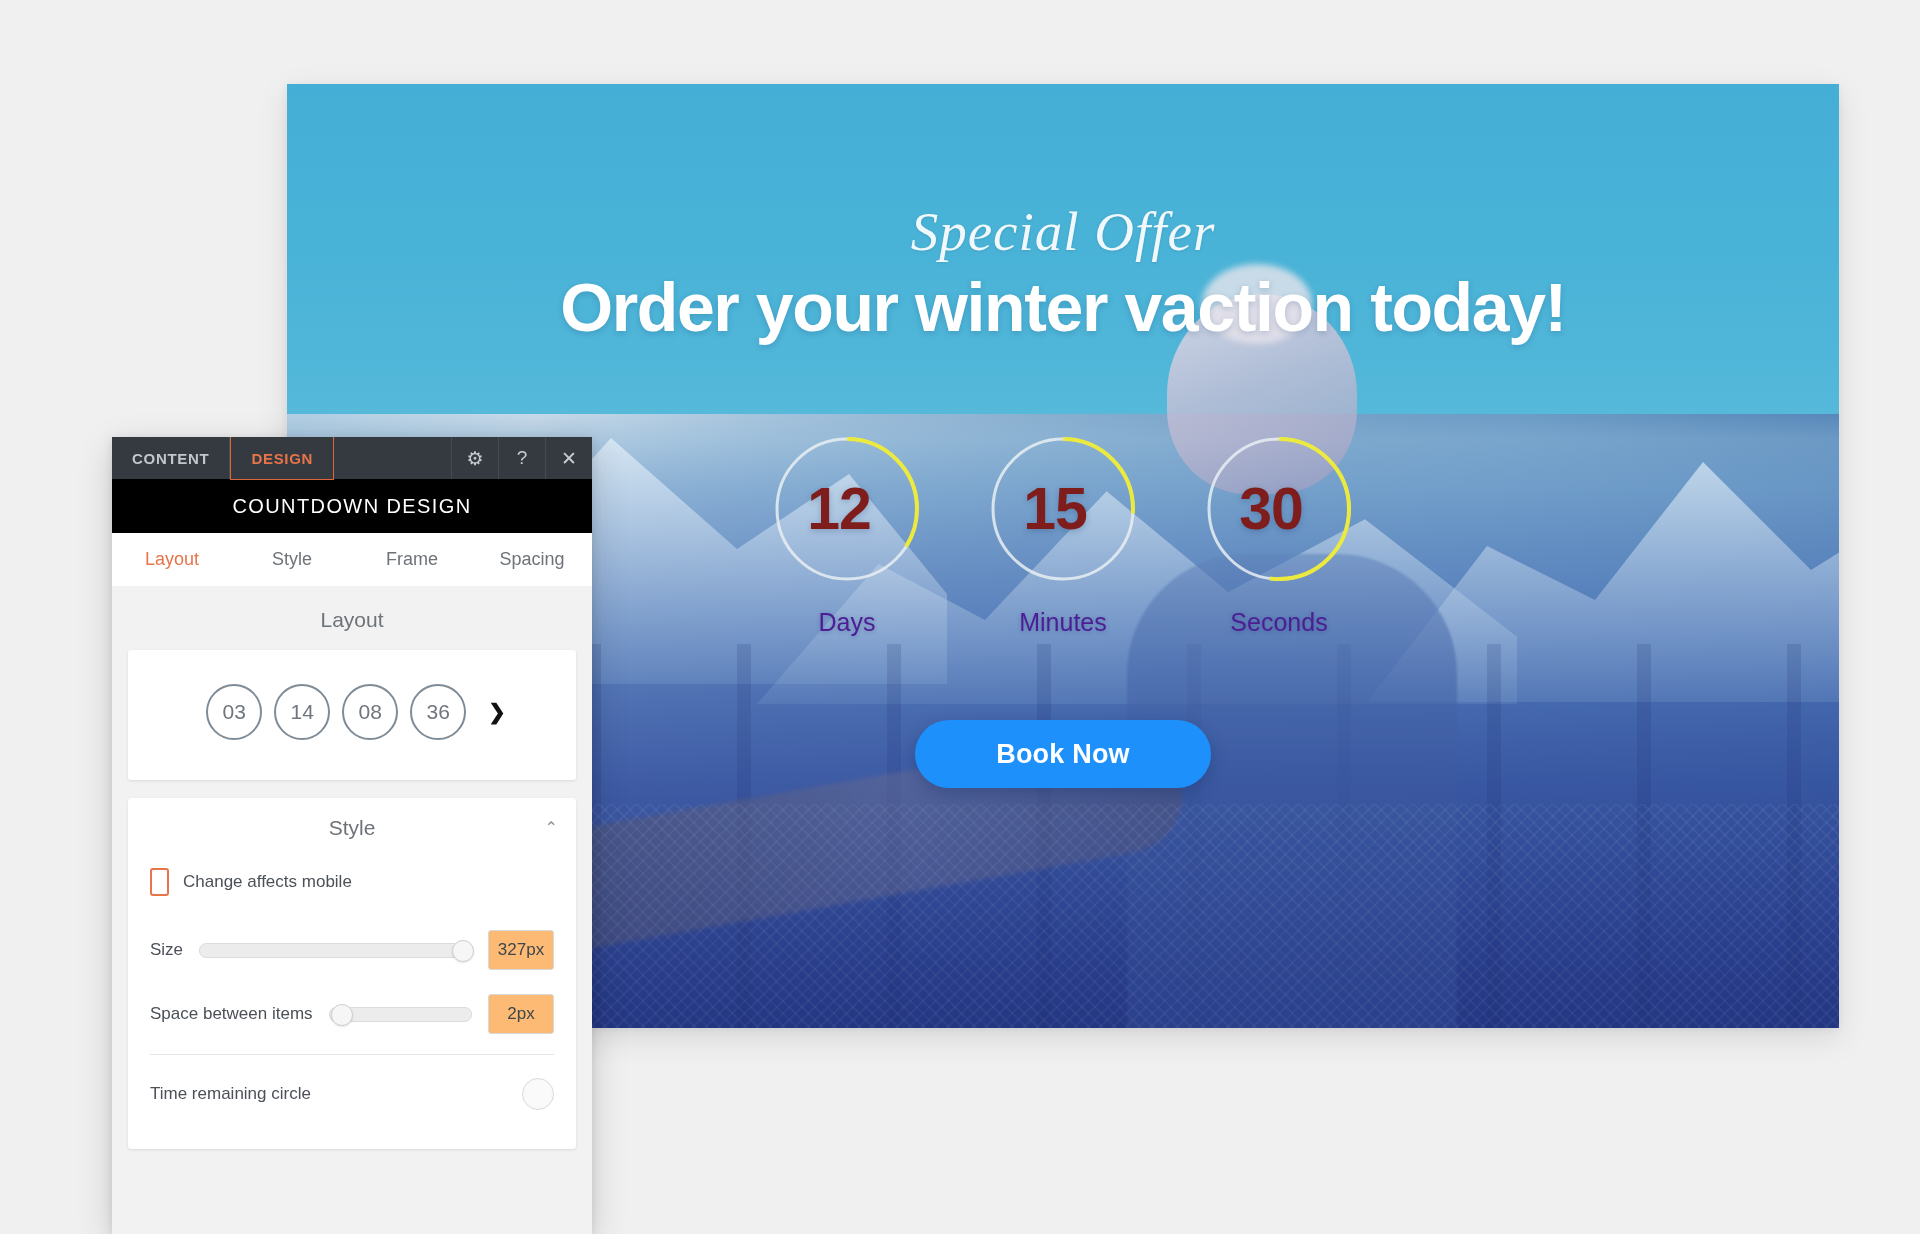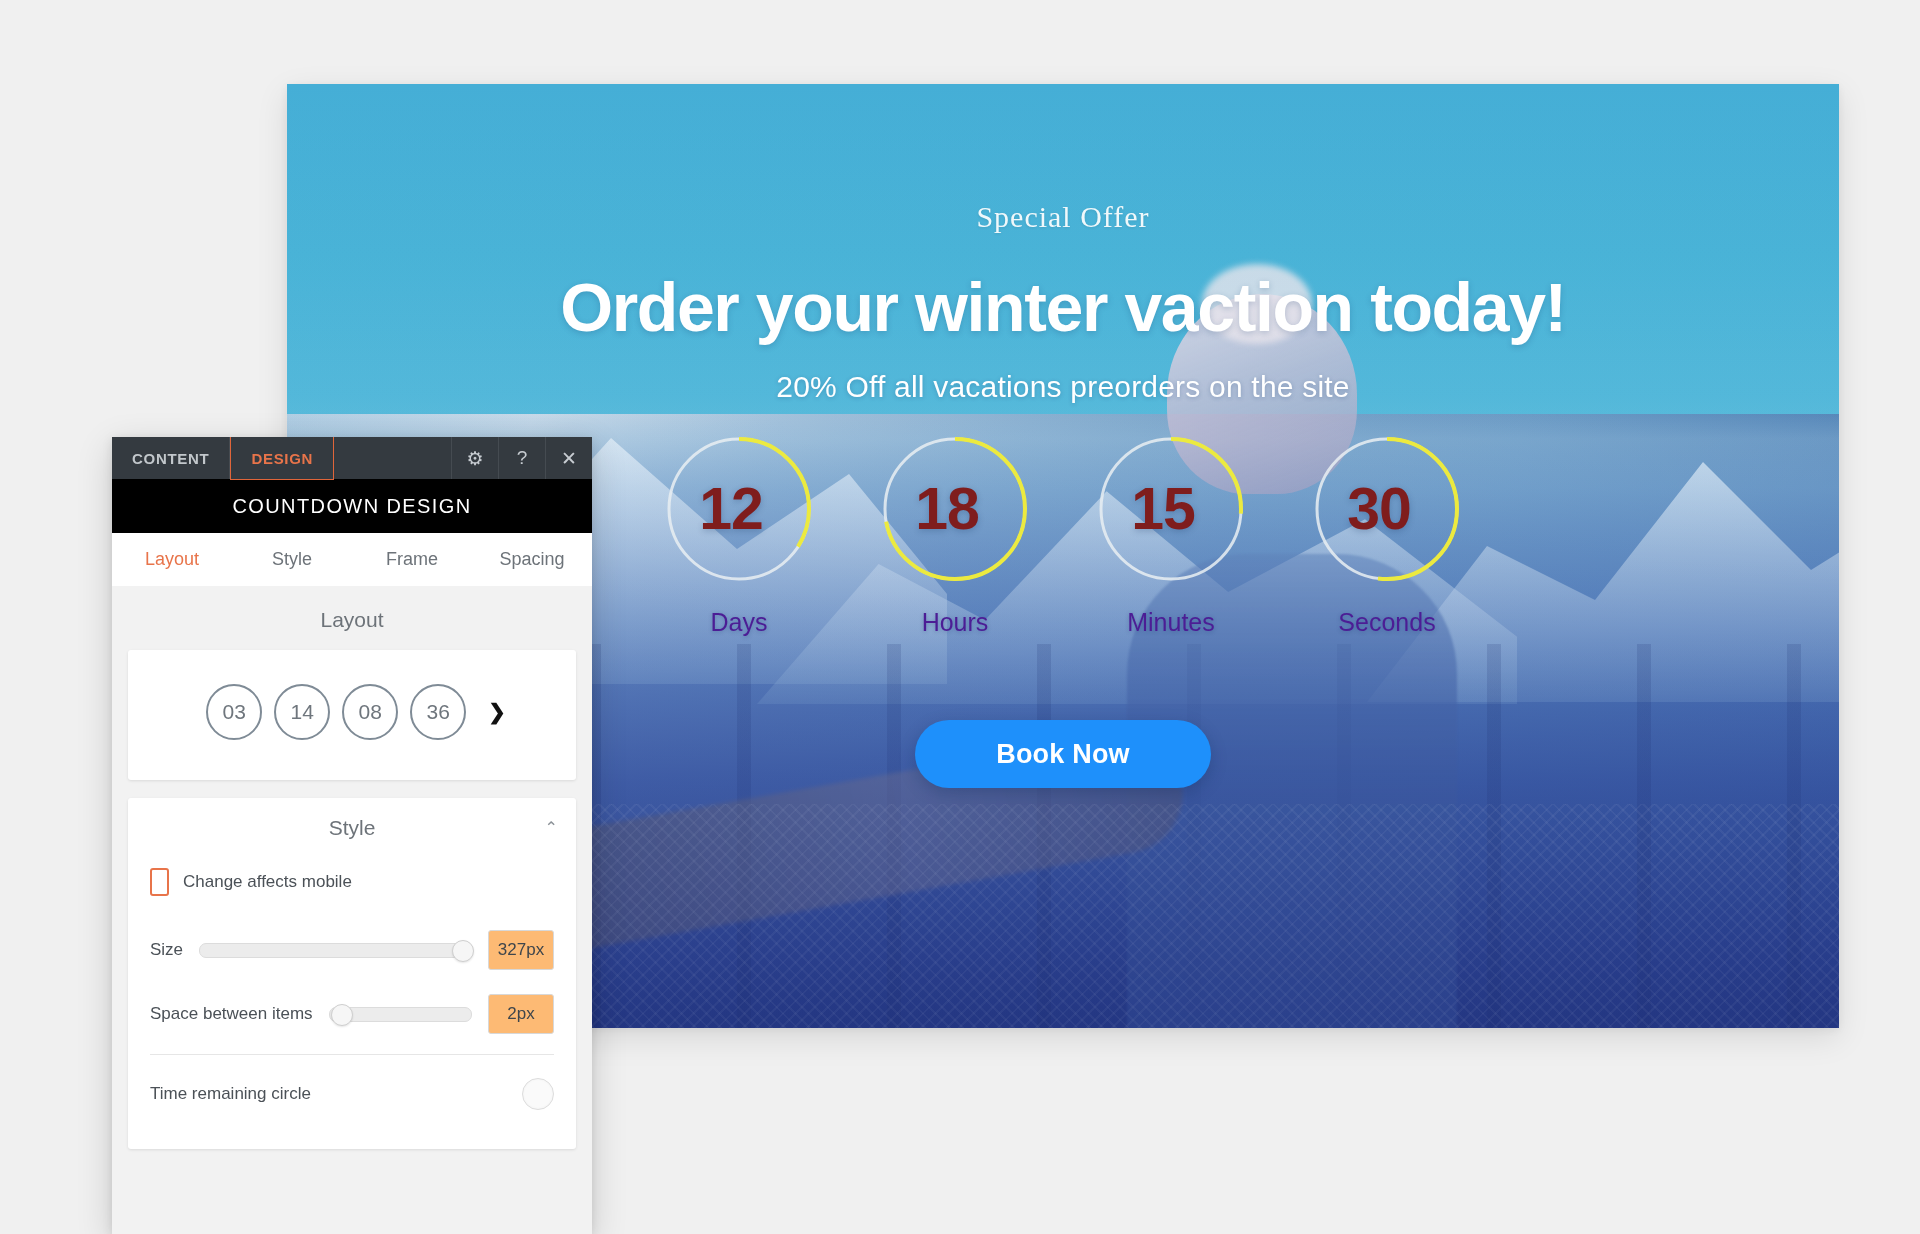--- a/index.html
+++ b/index.html
@@ -155,21 +155,22 @@
   .hero-content {
     position: absolute;
     inset: 0;
     text-align: center;
     color: #fff;
   }
   #special-offer {
     position: absolute;
     top: 116px; left: 0; right: 0;
     font-family: "Liberation Serif", serif;
-    font-size: 30px;
+    font-style: italic;
+    font-size: 55px;
     letter-spacing: 1px;
     color: rgba(255,255,255,0.92);
     text-shadow: 0 1px 3px rgba(0,0,0,0.10);
   }
   #hero-headline {
     position: absolute;
     top: 184px; left: 0; right: 0;
     font-size: 68px;
     font-weight: bold;
     letter-spacing: -1.4px;
@@ -490,47 +491,36 @@
   <div class="figure-body"></div>
   <div class="figure-hat"></div>
   <div class="figure-pom"></div>
   <div class="figure-arm"></div>
   <div class="mesh"></div>
   <div class="hero-tint"></div>
 
   <div class="hero-content">
     <div id="special-offer">Special Offer</div>
     <div id="hero-headline">Order your winter vaction today!</div>
-    <div id="hero-subhead">20% Off all vacations preorders on the site</div>
 
     <div id="countdown">
         <div class="cd-item">
           <div class="cd-ring">
             <svg width="154" height="154" viewBox="0 0 154 154">
               <circle cx="77" cy="77" r="70" fill="none" stroke="#e9eef2" stroke-width="3" opacity="0.85"></circle>
               <circle cx="77" cy="77" r="70" fill="none" stroke="#ecea3f" stroke-width="4" stroke-linecap="butt" stroke-dasharray="149.5 290.3" transform="rotate(-90 77 77)"></circle>
             </svg>
             <div class="cd-value">12</div>
           </div>
           <div class="cd-label">Days</div>
         </div>
         <div class="cd-item">
           <div class="cd-ring">
             <svg width="154" height="154" viewBox="0 0 154 154">
               <circle cx="77" cy="77" r="70" fill="none" stroke="#e9eef2" stroke-width="3" opacity="0.85"></circle>
-              <circle cx="77" cy="77" r="70" fill="none" stroke="#ecea3f" stroke-width="4" stroke-linecap="butt" stroke-dasharray="316.7 123.2" transform="rotate(-90 77 77)"></circle>
-            </svg>
-            <div class="cd-value">18</div>
-          </div>
-          <div class="cd-label">Hours</div>
-        </div>
-        <div class="cd-item">
-          <div class="cd-ring">
-            <svg width="154" height="154" viewBox="0 0 154 154">
-              <circle cx="77" cy="77" r="70" fill="none" stroke="#e9eef2" stroke-width="3" opacity="0.85"></circle>
               <circle cx="77" cy="77" r="70" fill="none" stroke="#ecea3f" stroke-width="4" stroke-linecap="butt" stroke-dasharray="114.4 325.5" transform="rotate(-90 77 77)"></circle>
             </svg>
             <div class="cd-value">15</div>
           </div>
           <div class="cd-label">Minutes</div>
         </div>
         <div class="cd-item">
           <div class="cd-ring">
             <svg width="154" height="154" viewBox="0 0 154 154">
               <circle cx="77" cy="77" r="70" fill="none" stroke="#e9eef2" stroke-width="3" opacity="0.85"></circle>

